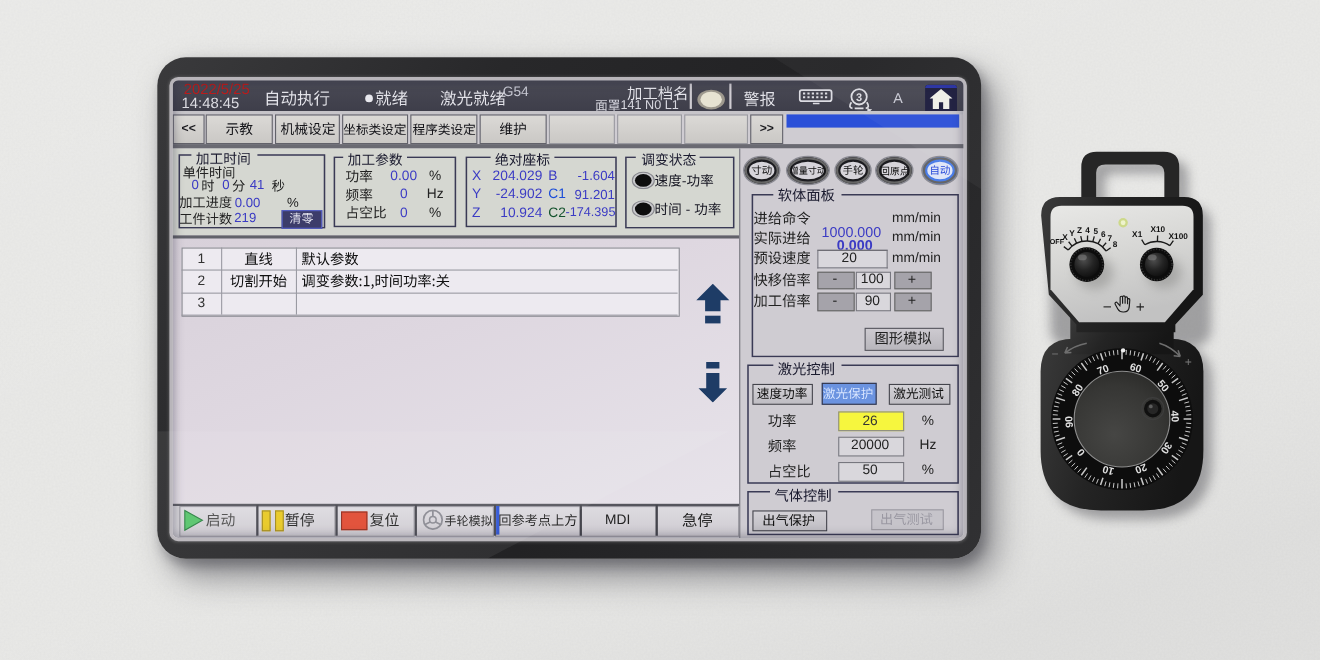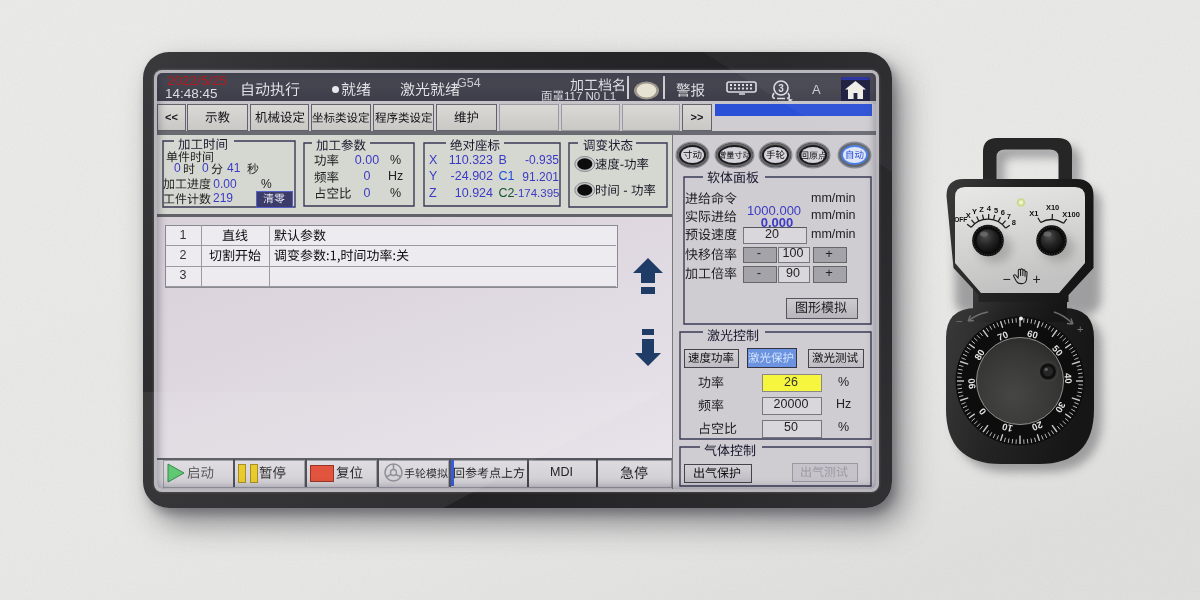--- a/index.html
+++ b/index.html
@@ -461,21 +461,21 @@
     <svg class="cj" style="left:243.0px;top:9.0px;width:62.0px;height:15.9px">
       <use href="#t_jiguangjiuxu" fill="#e4e4ea" transform="translate(0,12.90) scale(0.1500)"></use>
     </svg>
     <div class="lt" style="left:300.0px;top:2.8px;font-size:12.5px;color:#c9cad4;font-weight:normal;letter-spacing:0">G54</div>
     <svg class="cj" style="left:413.0px;top:5.0px;width:58.0px;height:14.8px">
       <use href="#t_jiagongdangming" fill="#e4e4ea" transform="translate(0,12.04) scale(0.1400)"></use>
     </svg>
     <svg class="cj" style="left:384.0px;top:16.8px;width:25.0px;height:12.2px">
       <use href="#t_mianzhao" fill="#d8d8e0" transform="translate(0,9.89) scale(0.1150)"></use>
     </svg>
-    <div class="lt" style="left:407.0px;top:15.9px;font-size:11.5px;color:#d8d8e0;font-weight:normal;letter-spacing:0">117 N0 L1</div>
+    <div class="lt" style="left:407.0px;top:15.9px;font-size:11.5px;color:#d8d8e0;font-weight:normal;letter-spacing:0">141 N0 L1</div>
     <div class="abs" style="left:470px;top:3px;width:2px;height:23px;background:#cfccd2"></div>
     <svg class="abs" style="left:476px;top:8px" width="27" height="19">
       <ellipse cx="13.5" cy="9.5" rx="12.5" ry="9" fill="#9e998e"></ellipse>
       <ellipse cx="13.5" cy="9.5" rx="9.8" ry="7" fill="#e7e3d2"></ellipse>
     </svg>
     <div class="abs" style="left:506px;top:3px;width:2px;height:23px;background:#cfccd2"></div>
     <svg class="cj" style="left:519.0px;top:9.8px;width:31.0px;height:15.4px">
       <use href="#t_jingbao" fill="#e4e4ea" transform="translate(0,12.47) scale(0.1450)"></use>
     </svg>
     <svg class="abs" style="left:569px;top:8px" width="32" height="16" fill="none" stroke="#dcdce2">
@@ -587,23 +587,23 @@
     </svg>
     <div class="lt" style="--cx:210.0px;left:210.0px;transform:translateX(-50%);top:112.8px;font-size:12.5px;color:#3b3bc4;font-weight:normal;letter-spacing:0">0</div>
     <div class="lt" style="left:233.0px;top:112.8px;font-size:12.5px;color:#222;font-weight:normal;letter-spacing:0">%</div>
     <svg class="abs" style="left:265px;top:69px" width="140" height="65" fill="none" stroke="#3a3a55" stroke-width="1.4">
       <path d="M24 1H2v63h136V1h-56"></path>
     </svg>
     <svg class="cj" style="left:293.0px;top:66.2px;width:52.0px;height:13.2px">
       <use href="#t_jueduizuobiao" fill="#1c1c30" transform="translate(0,10.75) scale(0.1250)"></use>
     </svg>
     <div class="lt" style="left:272.0px;top:79.8px;font-size:12.5px;color:#3b3bc4;font-weight:normal;letter-spacing:0">X</div>
-    <div class="lt" style="right:383.0px;top:79.8px;font-size:12.5px;color:#3b3bc4;font-weight:normal;letter-spacing:0">110.323</div>
+    <div class="lt" style="right:383.0px;top:79.8px;font-size:12.5px;color:#3b3bc4;font-weight:normal;letter-spacing:0">204.029</div>
     <div class="lt" style="left:341.5px;top:79.8px;font-size:12.5px;color:#3b3bc4;font-weight:normal;letter-spacing:0">B</div>
-    <div class="lt" style="right:317.0px;top:80.1px;font-size:12.0px;color:#3b3bc4;font-weight:normal;letter-spacing:0">-0.935</div>
+    <div class="lt" style="right:317.0px;top:80.1px;font-size:12.0px;color:#3b3bc4;font-weight:normal;letter-spacing:0">-1.604</div>
     <div class="lt" style="left:272.0px;top:96.2px;font-size:12.5px;color:#3b3bc4;font-weight:normal;letter-spacing:0">Y</div>
     <div class="lt" style="right:383.0px;top:96.2px;font-size:12.5px;color:#3b3bc4;font-weight:normal;letter-spacing:0">-24.902</div>
     <div class="lt" style="left:341.5px;top:96.2px;font-size:12.5px;color:#1d4ed8;font-weight:normal;letter-spacing:0">C1</div>
     <div class="lt" style="right:317.0px;top:96.6px;font-size:12.0px;color:#3b3bc4;font-weight:normal;letter-spacing:0">91.201</div>
     <div class="lt" style="left:272.0px;top:112.8px;font-size:12.5px;color:#3b3bc4;font-weight:normal;letter-spacing:0">Z</div>
     <div class="lt" style="right:383.0px;top:112.8px;font-size:12.5px;color:#3b3bc4;font-weight:normal;letter-spacing:0">10.924</div>
     <div class="lt" style="left:341.5px;top:112.8px;font-size:12.5px;color:#14532d;font-weight:normal;letter-spacing:0">C2</div>
     <div class="lt" style="right:316.5px;top:113.4px;font-size:11.5px;color:#3b3bc4;font-weight:normal;letter-spacing:0">-174.395</div>
     <svg class="abs" style="left:410px;top:69px" width="102" height="66" fill="none" stroke="#3a3a55" stroke-width="1.4">
       <path d="M11 1H2v64h98V1h-31"></path>

